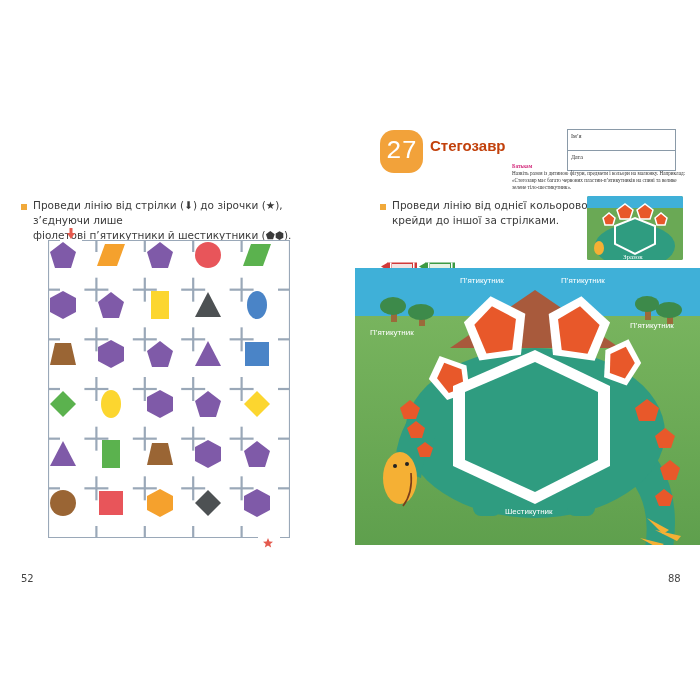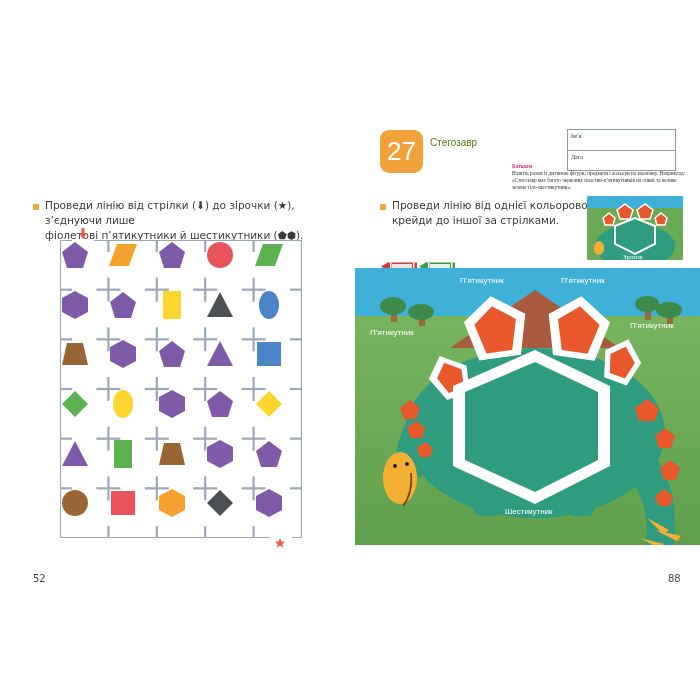--- a/index.html
+++ b/index.html
@@ -1,27 +1,27 @@
 <!DOCTYPE html>
 <html><head>
 <meta charset="utf-8">
 <style>
   html,body{margin:0;padding:0;background:#fff;}
   body{width:700px;height:700px;position:relative;overflow:hidden;font-family:"DejaVu Sans","Liberation Sans",sans-serif;color:#333;}
   .page{position:absolute;top:0;height:700px;}
-  .left{left:0;width:350px;margin-left:12px;}
+  .left{left:0;width:350px;}
   .right{left:350px;width:350px;}
   .instr{position:absolute;font-size:10.5px;line-height:15px;color:#3a3a3a;}
   .bullet{position:absolute;width:6px;height:6px;background:#f1a93a;}
   .pgnum{position:absolute;font-size:10px;color:#444;top:573px;}
   .maze{position:absolute;left:48px;top:240px;width:242px;height:298px;}
   .maze svg{position:absolute;left:0;top:0;}
   .cell{position:absolute;width:48px;height:49px;display:flex;align-items:center;justify-content:center;}
-  .badge{position:absolute;left:380px;top:130px;width:43px;height:43px;background:#f2a23a;border-radius:9px;color:#fff;font-size:26px;line-height:43px;text-align:center;font-family:Liberation Sans, sans-serif;}
-  .title{position:absolute;left:430px;top:137px;font-size:10px;font-weight:normal;color:#4d7c0f;font-family:"Liberation Sans",sans-serif;}
+  .badge{position:absolute;left:380px;top:130px;width:43px;height:43px;background:#f2a23a;border-radius:14px;color:#fff;font-size:26px;line-height:43px;text-align:center;font-family:Liberation Mono, monospace;}
+  .title{position:absolute;left:430px;top:137px;font-size:15px;font-weight:bold;color:#c2410c;font-family:"Liberation Sans",sans-serif;}
   .namebox{position:absolute;left:567px;top:129px;width:107px;height:40px;border:1px solid #8a9aa8;}
   .namebox .row{height:20px;border-bottom:1px solid #8a9aa8;font-size:6px;padding-left:3px;line-height:12px;color:#333;font-family:"Liberation Serif",serif;}
   .namebox .row:last-child{border-bottom:none;}
   .note{position:absolute;left:512px;top:163px;width:175px;font-size:5.2px;line-height:7px;color:#333;font-family:"Liberation Serif",serif;}
   .note .hd{color:#d2287a;font-weight:bold;}
   .sample{position:absolute;left:587px;top:196px;width:96px;height:64px;background:#5fa456;border-radius:2px;overflow:hidden;}
   .illus{position:absolute;left:355px;top:268px;width:345px;height:277px;overflow:hidden;background:#6aa955;}
   .crayon{position:absolute;height:8px;}
   .lbl{position:absolute;color:#fff;font-size:8px;font-family:"Liberation Sans",sans-serif;}
 </style>

